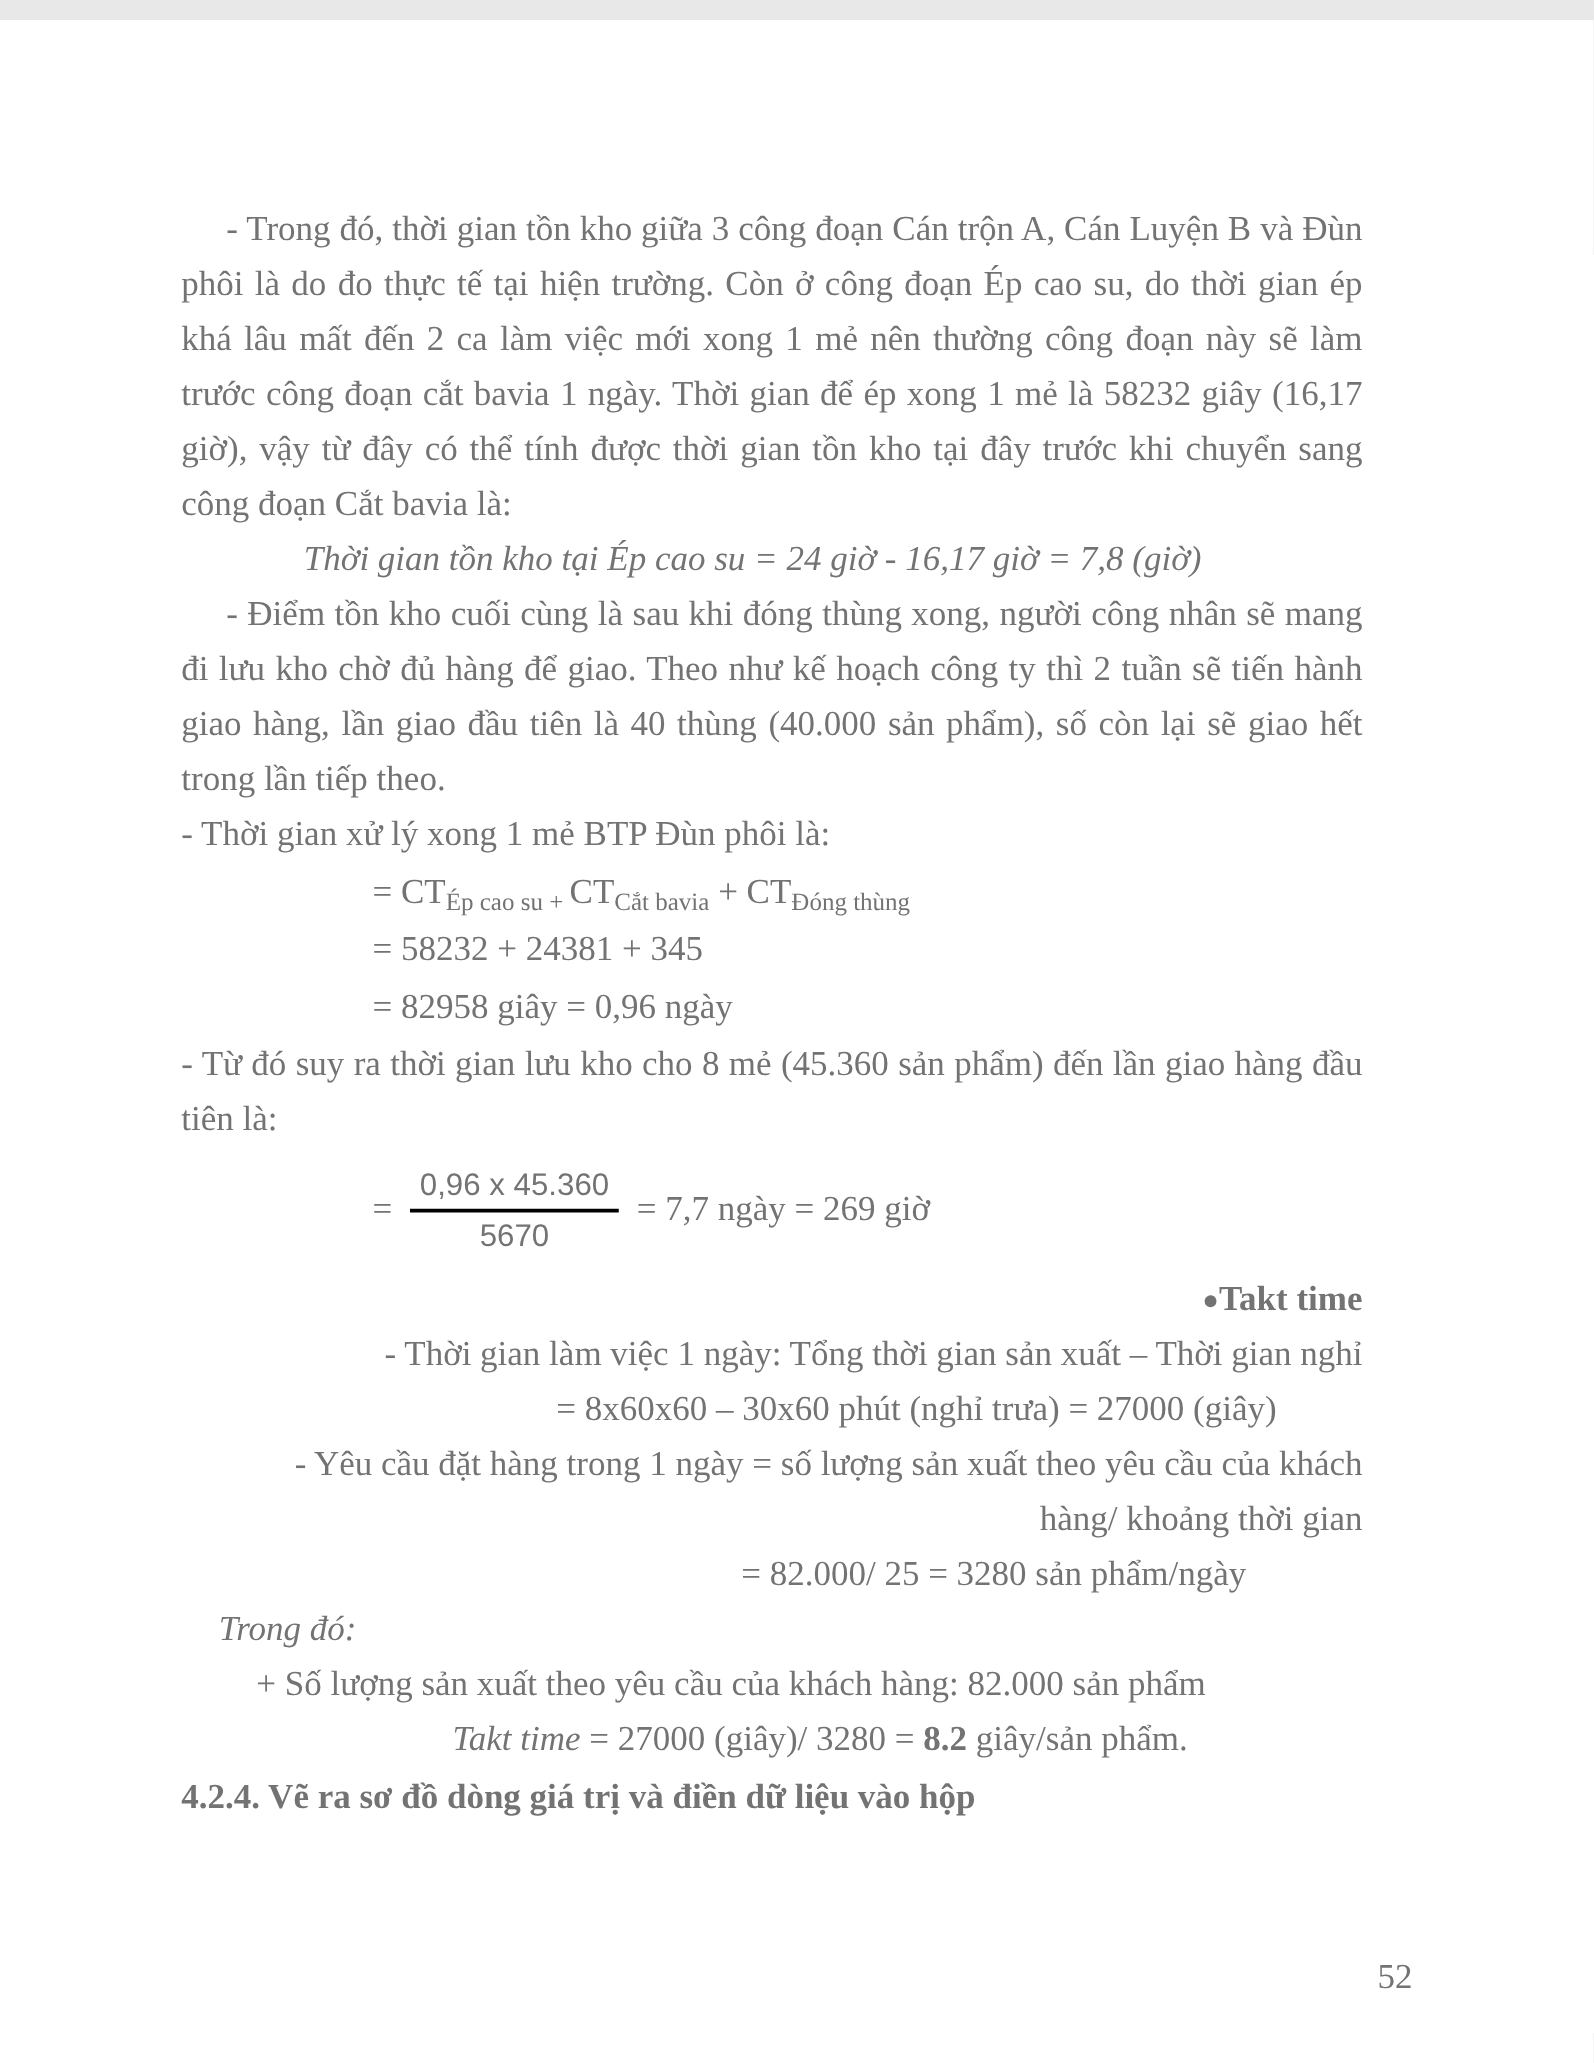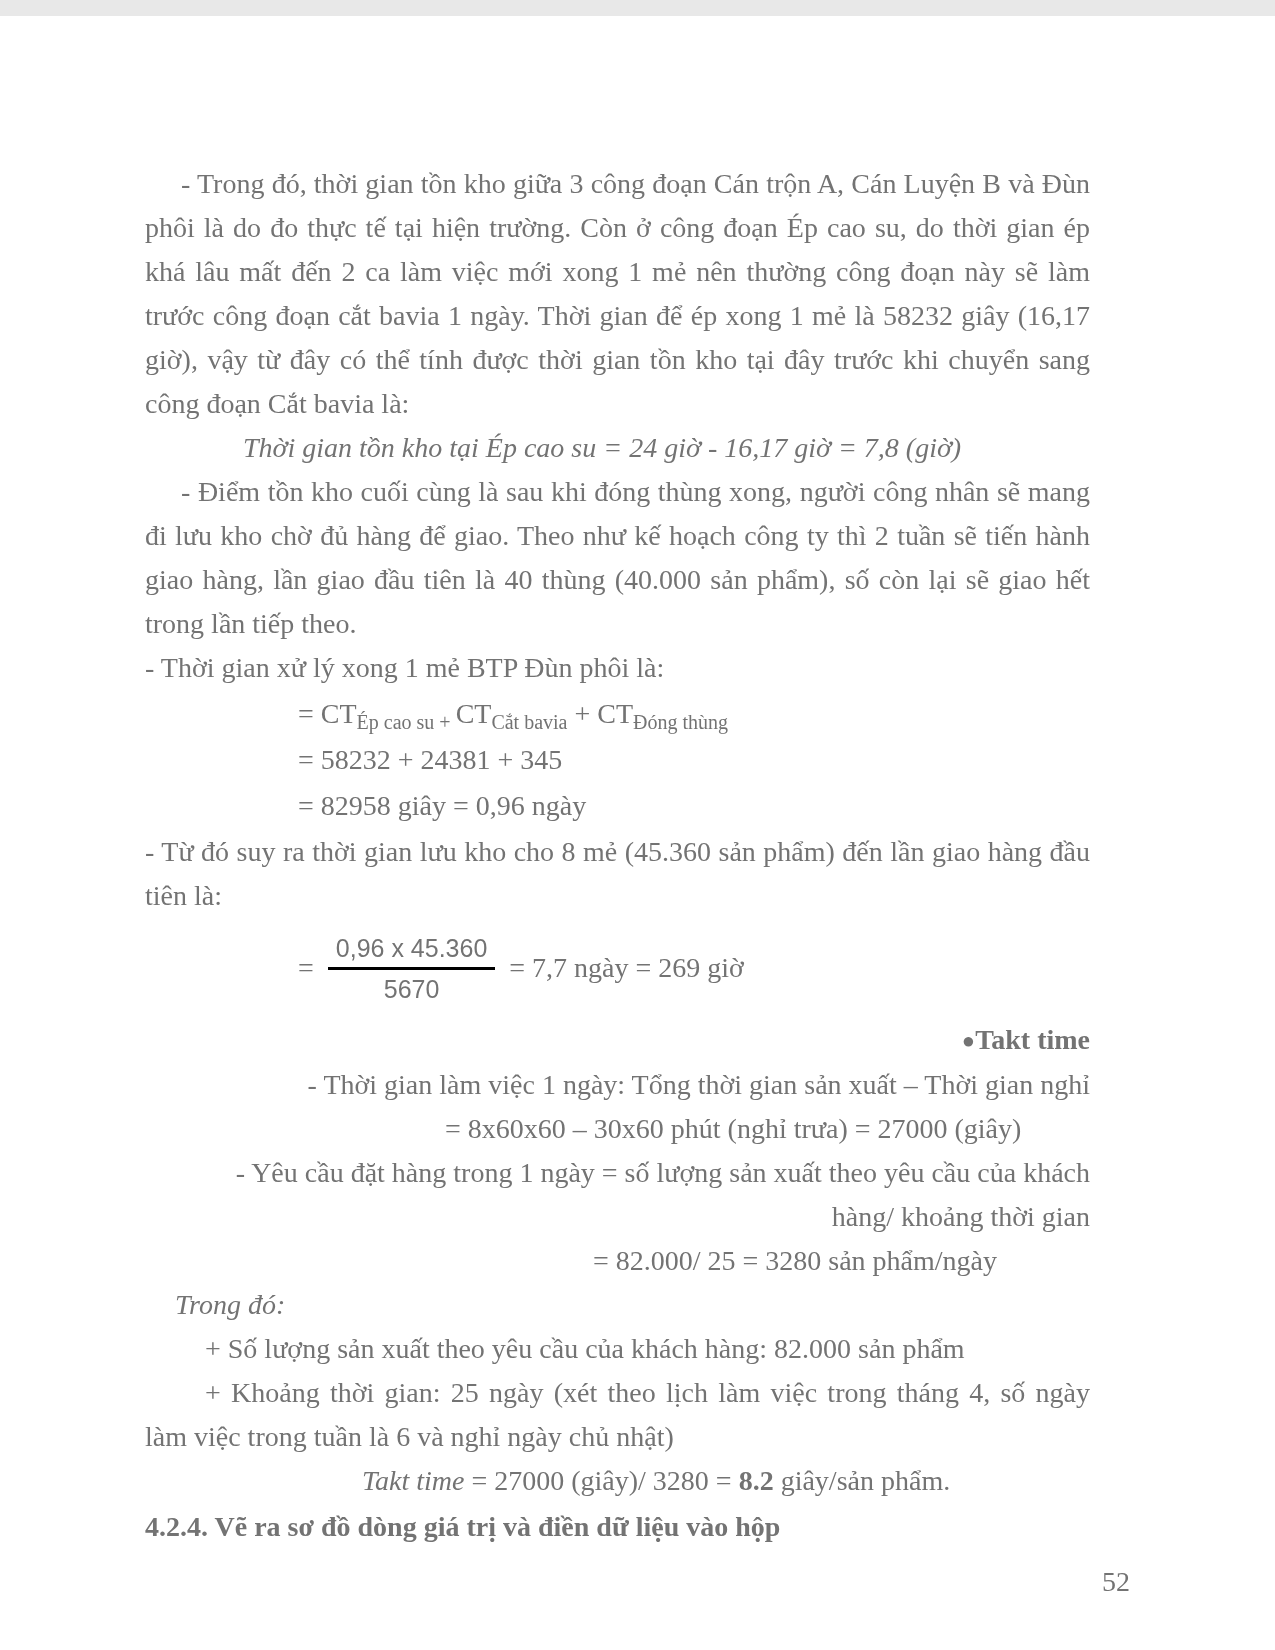--- a/index.html
+++ b/index.html
@@ -116,21 +116,20 @@
     <p class="eq-work">= 8x60x60 – 30x60 phút (nghỉ trưa) = 27000 (giây)</p>
 
     <p class="sub-item jt">- Yêu cầu đặt hàng trong 1 ngày = số lượng sản xuất theo yêu cầu của khách hàng/ khoảng thời gian</p>
 
     <p class="eq-demand">= 82.000/ 25 = 3280 sản phẩm/ngày</p>
 
     <p class="italic in-which">Trong đó:</p>
 
     <p class="plus-item">+ Số lượng sản xuất theo yêu cầu của khách hàng: 82.000 sản phẩm</p>
 
-    <p class="plus-item jt">+ Khoảng thời gian: 25 ngày (xét theo lịch làm việc trong tháng 4, số ngày làm việc trong tuần là 6 và nghỉ ngày chủ nhật)</p>
 
     <p class="takt-line"><span class="italic">Takt time</span><span> = 27000 (giây)/ 3280 = </span><span class="bold">8.2</span><span> giây/sản phẩm.</span></p>
 
     <p class="heading">4.2.4. Vẽ ra sơ đồ dòng giá trị và điền dữ liệu vào hộp</p>
 
 
   </div>
 
   <div class="page-number">52</div>
 </div>

